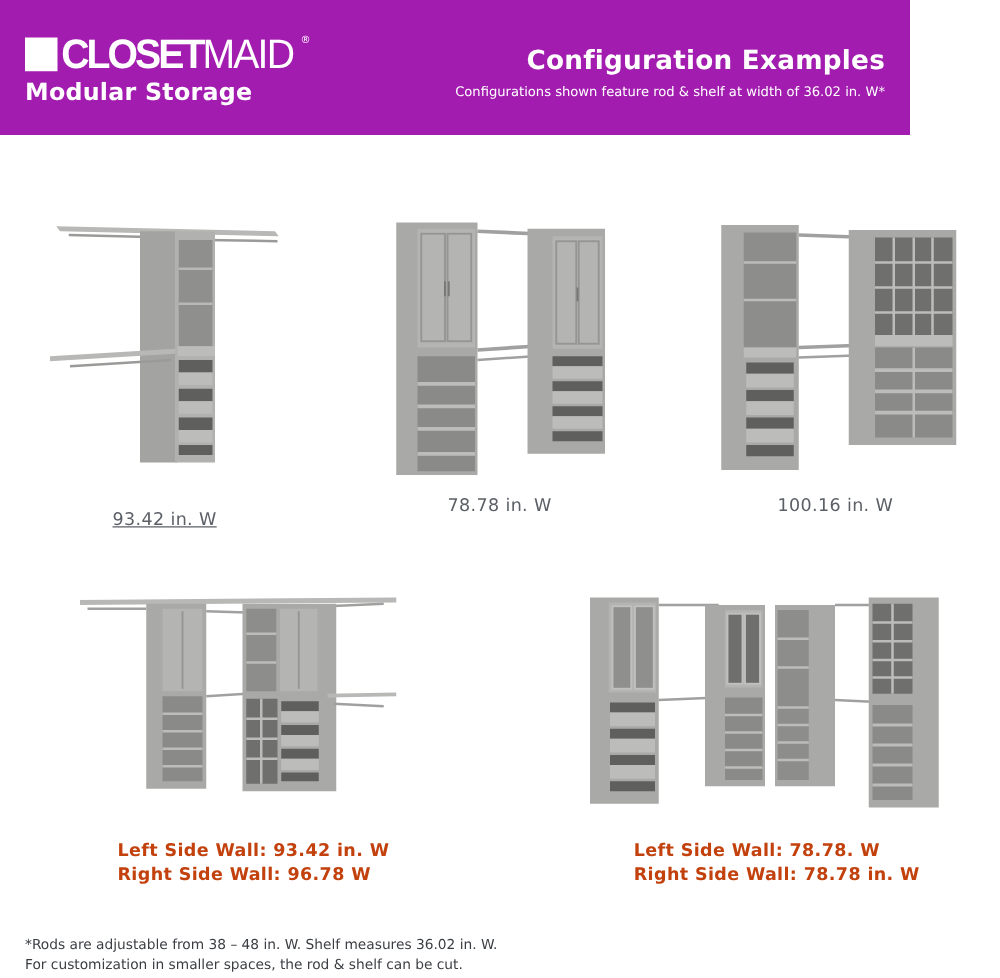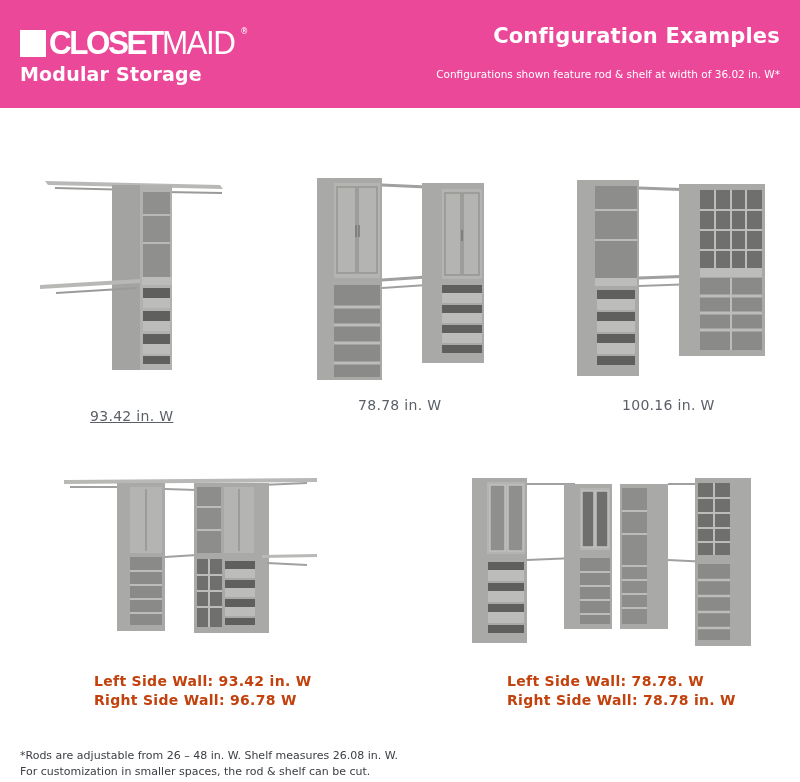--- a/index.html
+++ b/index.html
@@ -1,36 +1,36 @@
 <!DOCTYPE html>
 <html><head>
 <meta charset="utf-8">
 <style>
   * { box-sizing: border-box; margin: 0; padding: 0; }
   html, body { width: 800px; height: 782px; background: #ffffff; overflow: hidden; }
   body { font-family: "DejaVu Sans", "Liberation Sans", sans-serif; position: relative; }
 
   .header {
-    position: absolute; left: 0; top: 0; width: 800px; height: 108px;
-    background: #ec4899;
+    position: absolute; left: 0; top: 0; width: 728px; height: 108px;
+    background: #a21caf;
   }
   .brand { position: absolute; left: 20px; top: 28px; display: flex; align-items: center; }
   .brand-square { width: 26px; height: 27px; background: #ffffff; margin-right: 3px; }
   .brand-text {
     color: #fff; font-family: "Liberation Sans", sans-serif; font-weight: bold;
     font-size: 33px; letter-spacing: -2.5px; line-height: 30px; transform: scaleX(0.95); transform-origin: left;
   }
   .brand-text .thin { font-weight: normal; letter-spacing: -1.5px; }
   .brand-reg { color: #fff; font-size: 8px; position: relative; top: -12px; left: -4px; }
   .subbrand {
     position: absolute; left: 20px; top: 63px; color: #fff; font-weight: bold;
     font-size: 19px; letter-spacing: 0.2px;
   }
   .title {
-    position: absolute; right: 20px; top: 24px; color: #fff; font-weight: bold;
+    position: absolute; right: 20px; top: 36px; color: #fff; font-weight: bold;
     font-size: 21px; text-align: right; letter-spacing: 0.2px; margin-left: 18px;
   }
   .subtitle {
     position: absolute; right: 20px; top: 68px; color: #fff; font-size: 10.5px;
     text-align: center; letter-spacing: 0px;
   }
 
   .config { position: absolute; }
   .config svg { display: block; }
   .caption {
@@ -269,15 +269,15 @@
       <line x1="228" y1="152" x2="260" y2="152"></line>
     </g>
   </svg>
 </div>
 <div class="caption caption-bold" style="left:507px; top:672px;">
   <div>Left Side Wall: 78.78. W</div>
   <div>Right Side Wall: 78.78 in. W</div>
 </div>
 
 <div class="footnote">
-  <div>*Rods are adjustable from 26 – 48 in. W. Shelf measures 26.08 in. W.</div>
+  <div>*Rods are adjustable from 38 – 48 in. W. Shelf measures 36.02 in. W.</div>
   <div>For customization in smaller spaces, the rod &amp; shelf can be cut.</div>
 </div>
 
 </body></html>

